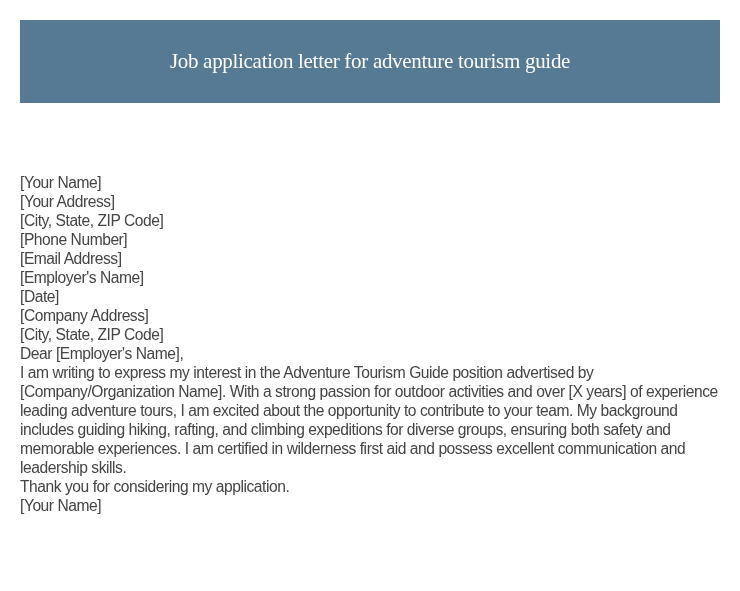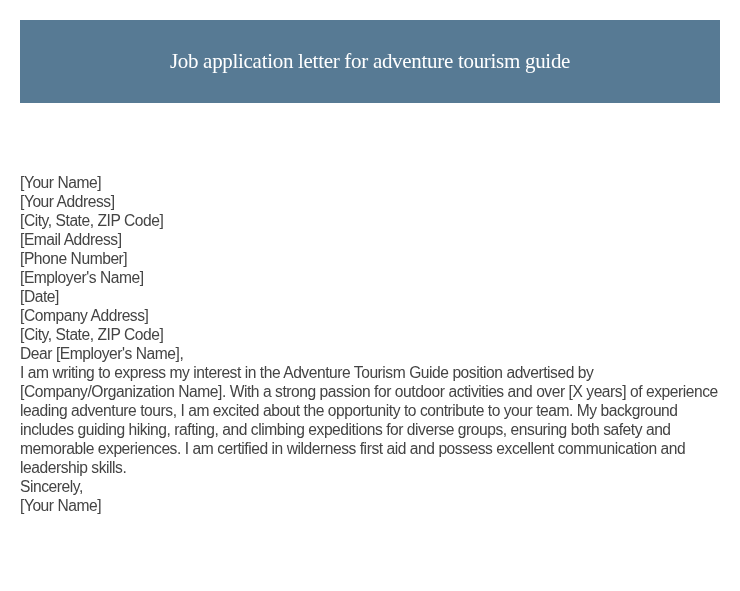--- a/index.html
+++ b/index.html
@@ -23,23 +23,23 @@
 <body>
 
 <div class="header">
   <span class="header-title">Job application letter for adventure tourism guide</span>
 </div>
 
 <div class="letter">
   <span class="line">[Your Name]</span>
   <span class="line">[Your Address]</span>
   <span class="line">[City, State, ZIP Code]</span>
+  <span class="line">[Phone Number]</span>
   <span class="line">[Email Address]</span>
-  <span class="line">[Phone Number]</span>
   <span class="line">[Employer's Name]</span>
   <span class="line">[Date]</span>
   <span class="line">[Company Address]</span>
   <span class="line">[City, State, ZIP Code]</span>
   <span class="line">Dear [Employer's Name],</span>
   <span class="line">I am writing to express my interest in the Adventure Tourism Guide position advertised by [Company/Organization Name]. With a strong passion for outdoor activities and over [X years] of experience leading adventure tours, I am excited about the opportunity to contribute to your team. My background includes guiding hiking, rafting, and climbing expeditions for diverse groups, ensuring both safety and memorable experiences. I am certified in wilderness first aid and possess excellent communication and leadership skills.</span>
-  <span class="line">Sincerely,</span>
+  <span class="line">Thank you for considering my application.</span>
   <span class="line">[Your Name]</span>
 </div>
 
 </body></html>

